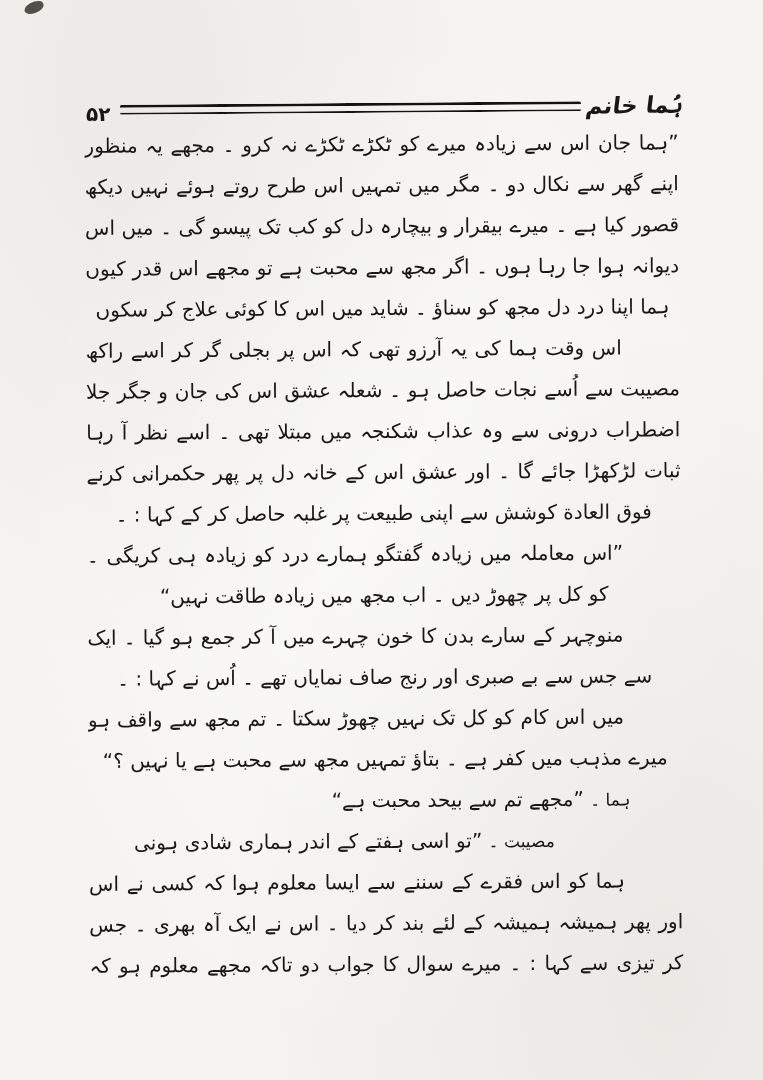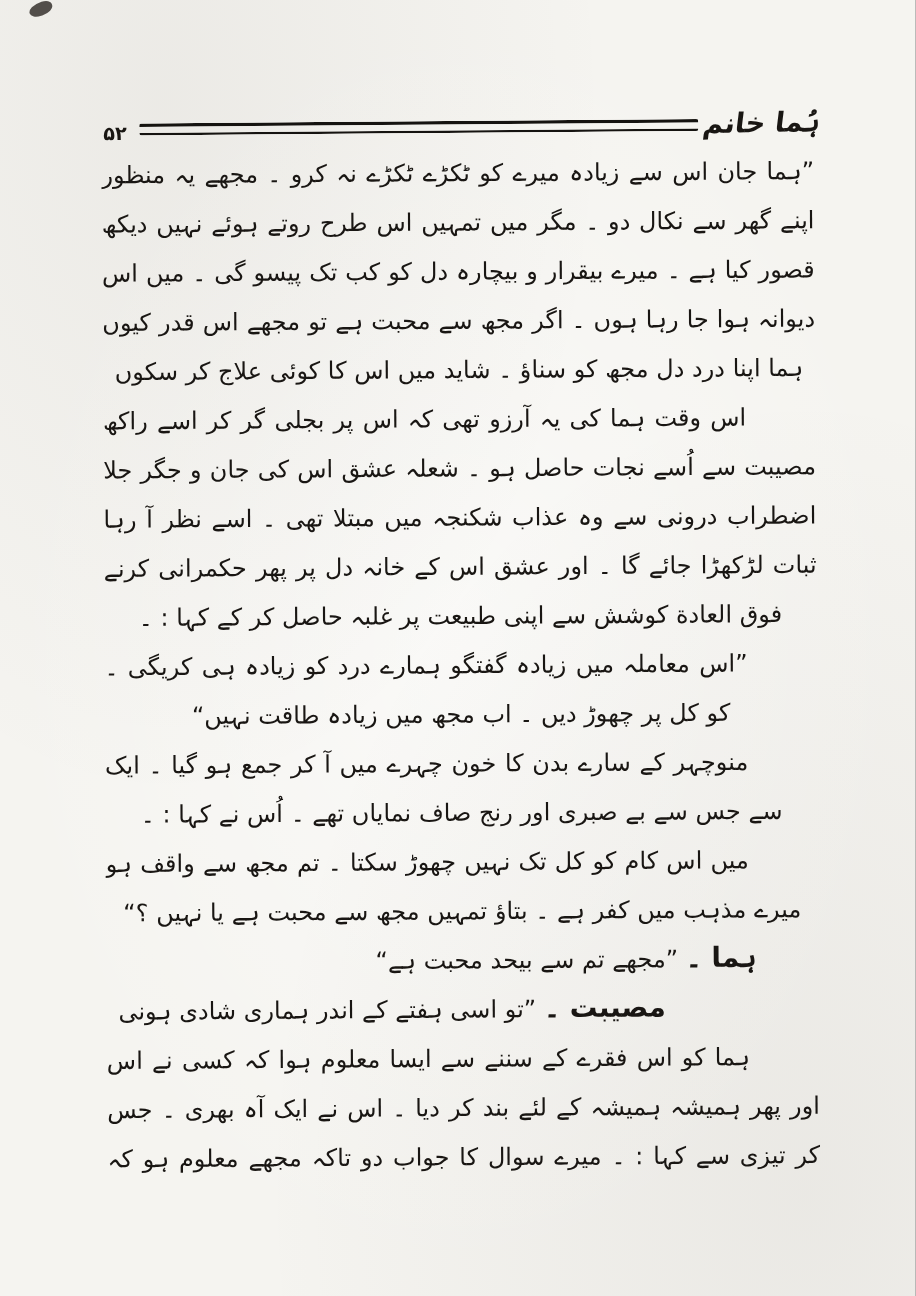--- a/index.html
+++ b/index.html
@@ -35,41 +35,41 @@
     white-space:nowrap;
   }
   .header-rule {
     flex:1 1 auto; height:5px; margin:6px 4px 0 10px;
     border-top:3px solid #151310;
     border-bottom:2px solid #151310;
     transform:rotate(-0.45deg);
     border-radius:2px;
   }
   .page-number {
-    font-weight:bold; font-size:16px; margin-top:18px;
+    font-weight:bold; font-size:20px; margin-top:18px;
     white-space:nowrap;
   }
   
   .text-block {
     position:absolute; top:124px; right:82px; width:594px;
     direction:rtl;
     transform:rotate(-0.35deg);
   }
   .line {
     height:41px; line-height:41px;
     font-size:20px;
     overflow:hidden;
     letter-spacing:0;
   }
   .justify { text-align:justify; text-align-last:justify; }
   .indent  { text-indent:58px; }
   .center  { text-align:center; }
   .sp-right{ text-align:right; text-indent:52px; }
   .sp-mid  { text-align:right; text-indent:128px; }
-  .speaker { font-weight:bold; font-size:23px; }
+  .speaker { font-weight:normal; font-size:17px; }
 </style>
 </head>
 <body>
 
 <div class="page">
 
   <div class="corner-smudge"></div>
 
   <div class="header">
     <span class="running-title">ہُما خانم</span>

